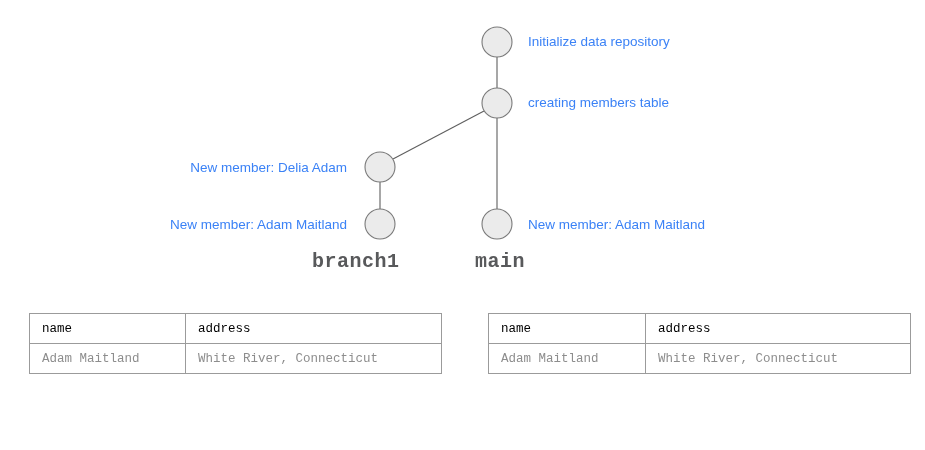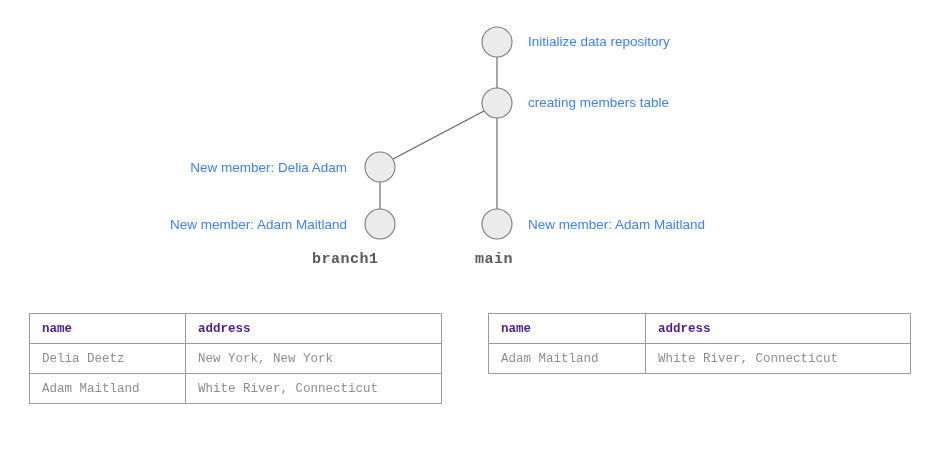--- a/index.html
+++ b/index.html
@@ -52,21 +52,21 @@
     white-space: nowrap;
     line-height: 1;
   }
   .commit-label.left-of {
     text-align: right;
   }
 
   .branch-label {
     position: absolute;
     font-family: "Liberation Mono", "DejaVu Sans Mono", monospace;
-    font-size: 15px;
+    font-size: 20px;
     font-weight: bold;
     color: #58595b;
     white-space: nowrap;
     line-height: 1;
     letter-spacing: 0.5px;
   }
 
   
   .data-table {
     position: absolute;
@@ -78,22 +78,22 @@
   .data-table th,
   .data-table td {
     border: 1px solid #9b9b9b;
     text-align: left;
     vertical-align: middle;
     padding: 0 12px;
     height: 29px;
     white-space: nowrap;
   }
   .data-table th {
-    font-weight: bold;
-    color: #4c1d95;
+    font-weight: normal;
+    color: #000000;
   }
   .data-table td {
     font-weight: normal;
     color: #8d8d8d;
   }
   .table-left th:nth-child(1),
   .table-left td:nth-child(1) { width: 131px; }
   .table-left th:nth-child(2),
   .table-left td:nth-child(2) { width: 231px; }
   .table-right th:nth-child(1),
@@ -139,24 +139,20 @@
 
   <table class="data-table table-left" style="left:29px; top:313px;">
     <thead>
       <tr>
         <th>name</th>
         <th>address</th>
       </tr>
     </thead>
     <tbody>
       <tr>
-        <td>Delia Deetz</td>
-        <td>New York, New York</td>
-      </tr>
-      <tr>
         <td>Adam Maitland</td>
         <td>White River, Connecticut</td>
       </tr>
     </tbody>
   </table>
 
   <table class="data-table table-right" style="left:488px; top:313px;">
     <thead>
       <tr>
         <th>name</th>

